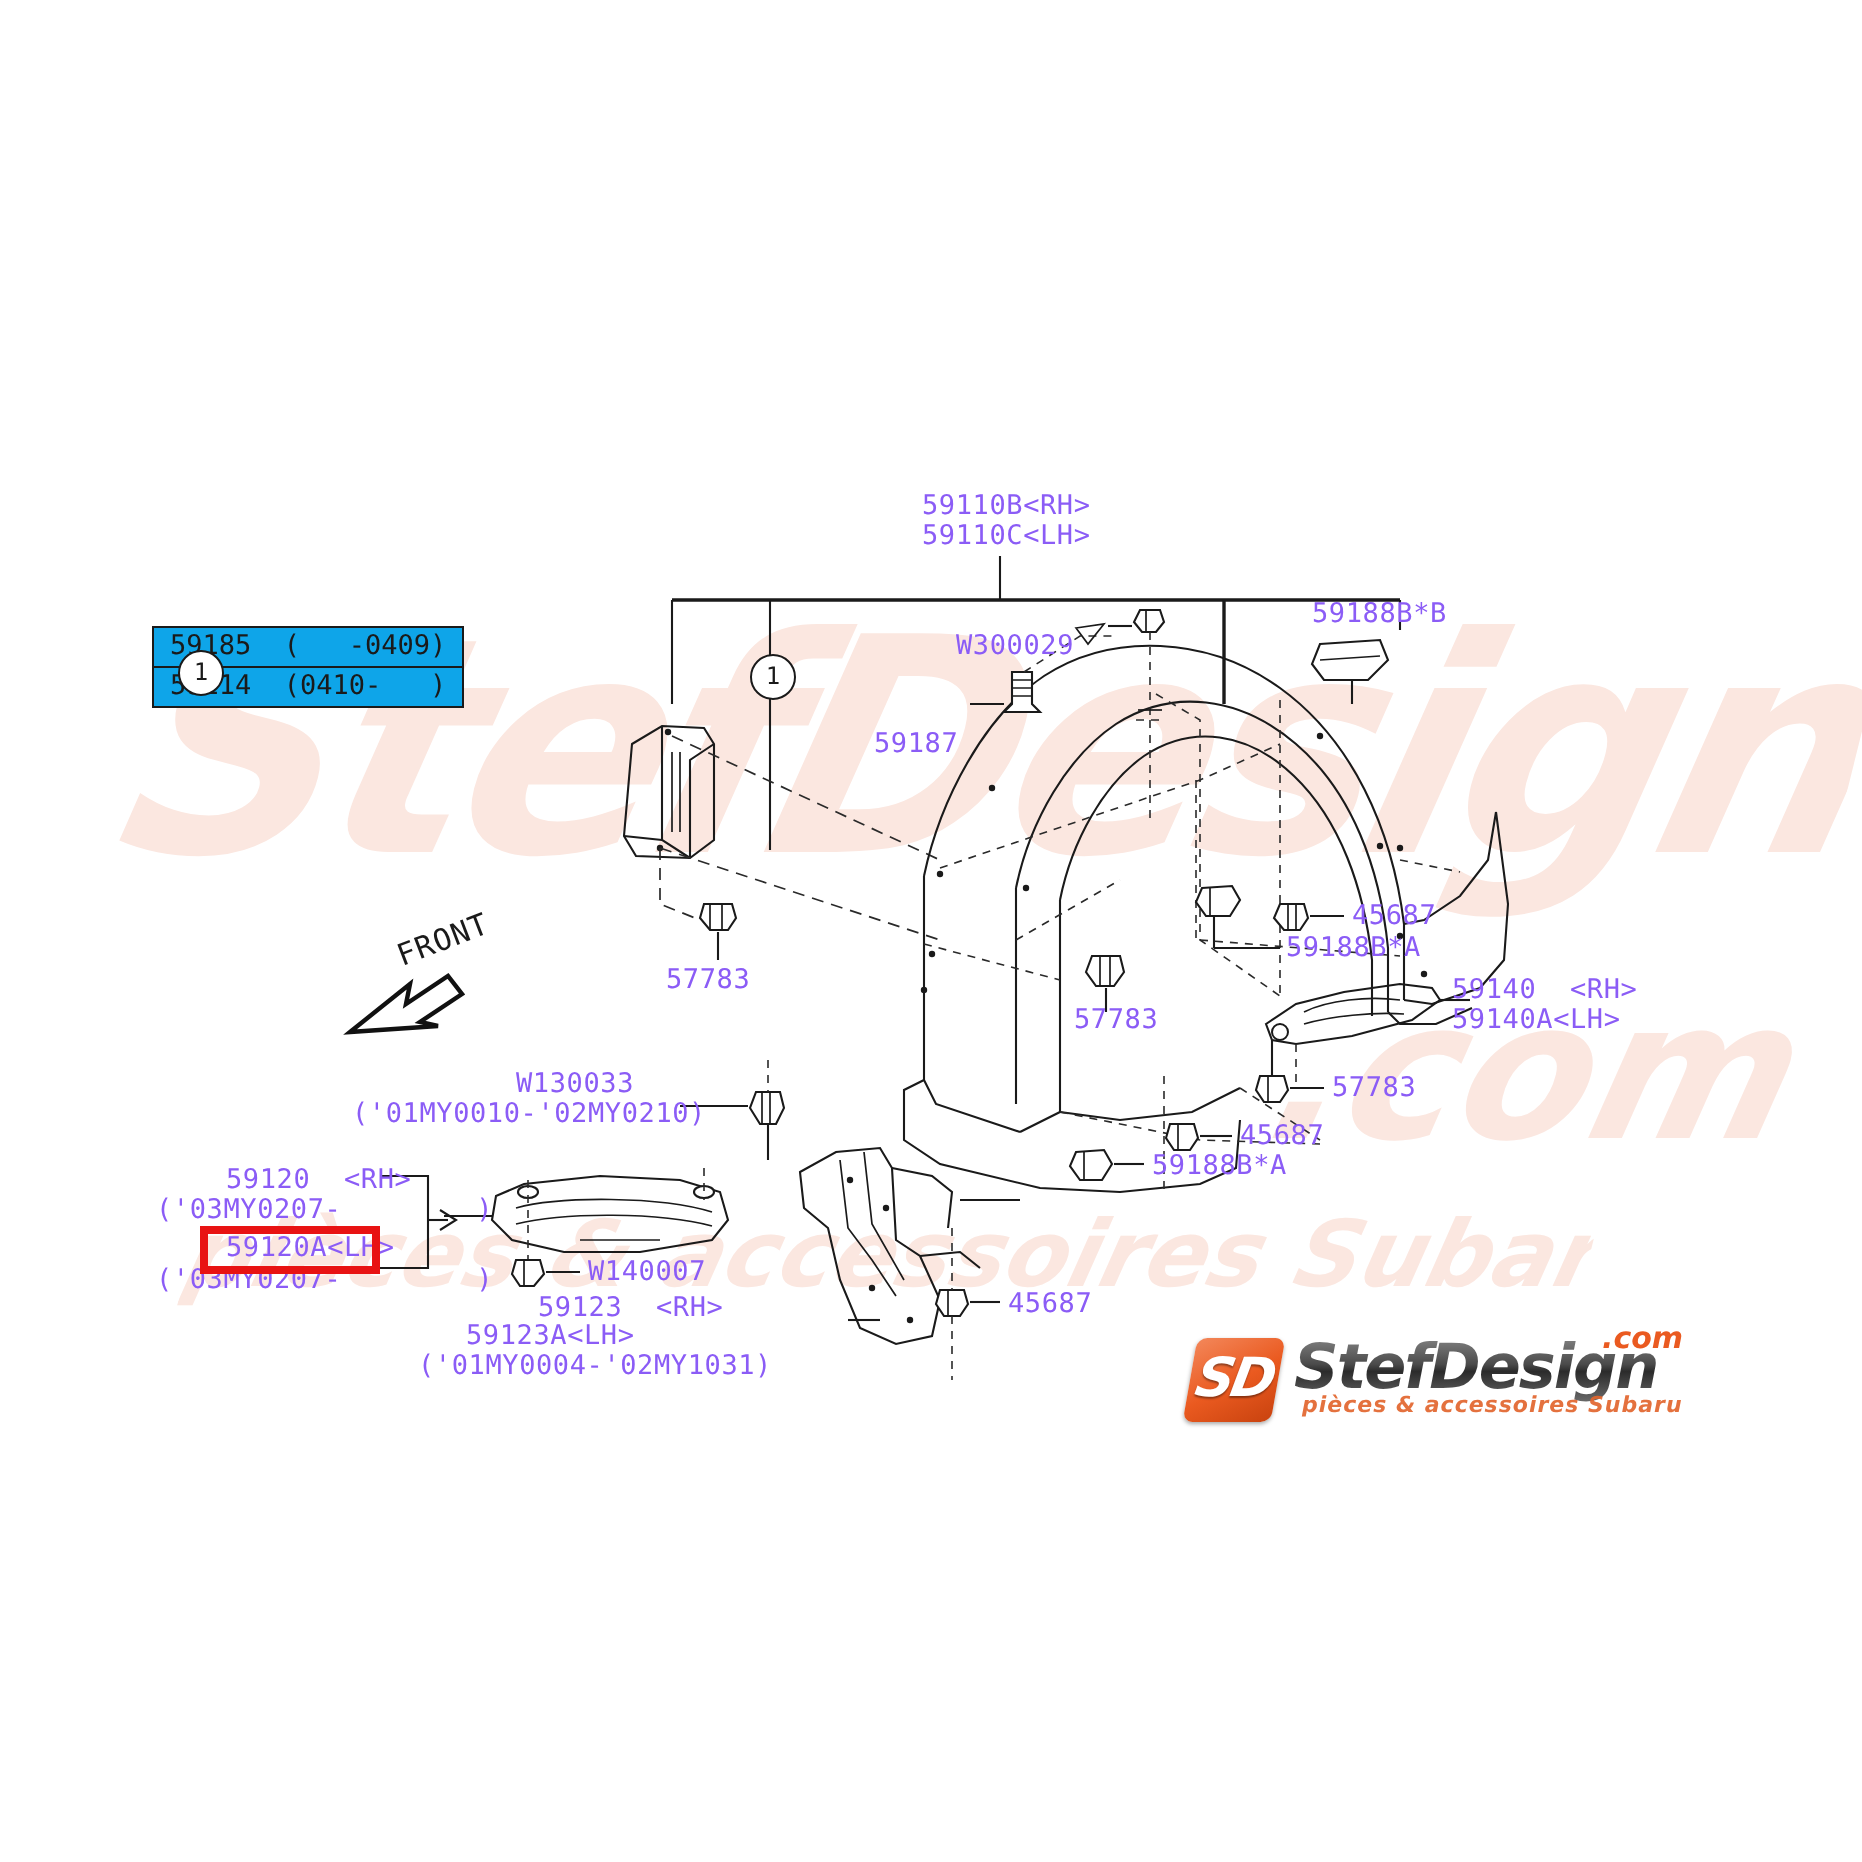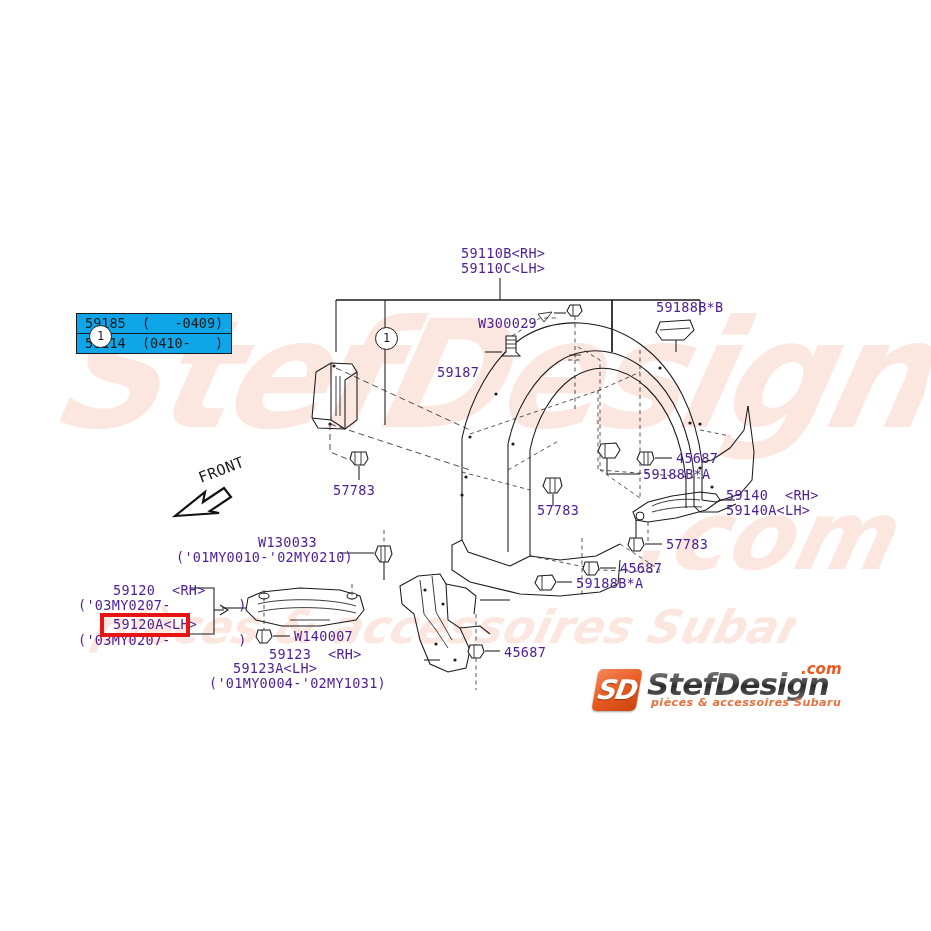--- a/index.html
+++ b/index.html
@@ -31,21 +31,21 @@
   .wm-com{
     left:640px;top:480px;color:#fbe7e0;font-style:italic;font-weight:bold;
     font-family:"DejaVu Sans","Liberation Sans",sans-serif;
     font-size:96px;transform:skewX(-14deg);white-space:nowrap;
   }
 
   
   .lbl{
     position:absolute;white-space:pre;
     font-family:"DejaVu Sans Mono","Liberation Mono",monospace;
-    font-size:13.5px;line-height:15px;color:#4c1d95;
+    font-size:13.5px;line-height:15px;color:#8b5cf6;
     letter-spacing:0.3px;
   }
 
   
   .legend{
     position:absolute;left:76px;top:313px;
     border:1.6px solid #1a1a1a;background:#0ea5e9;
   }
   .legend .row{
     padding:1px 8px 2px 8px;border-bottom:1.4px solid #1a1a1a;

